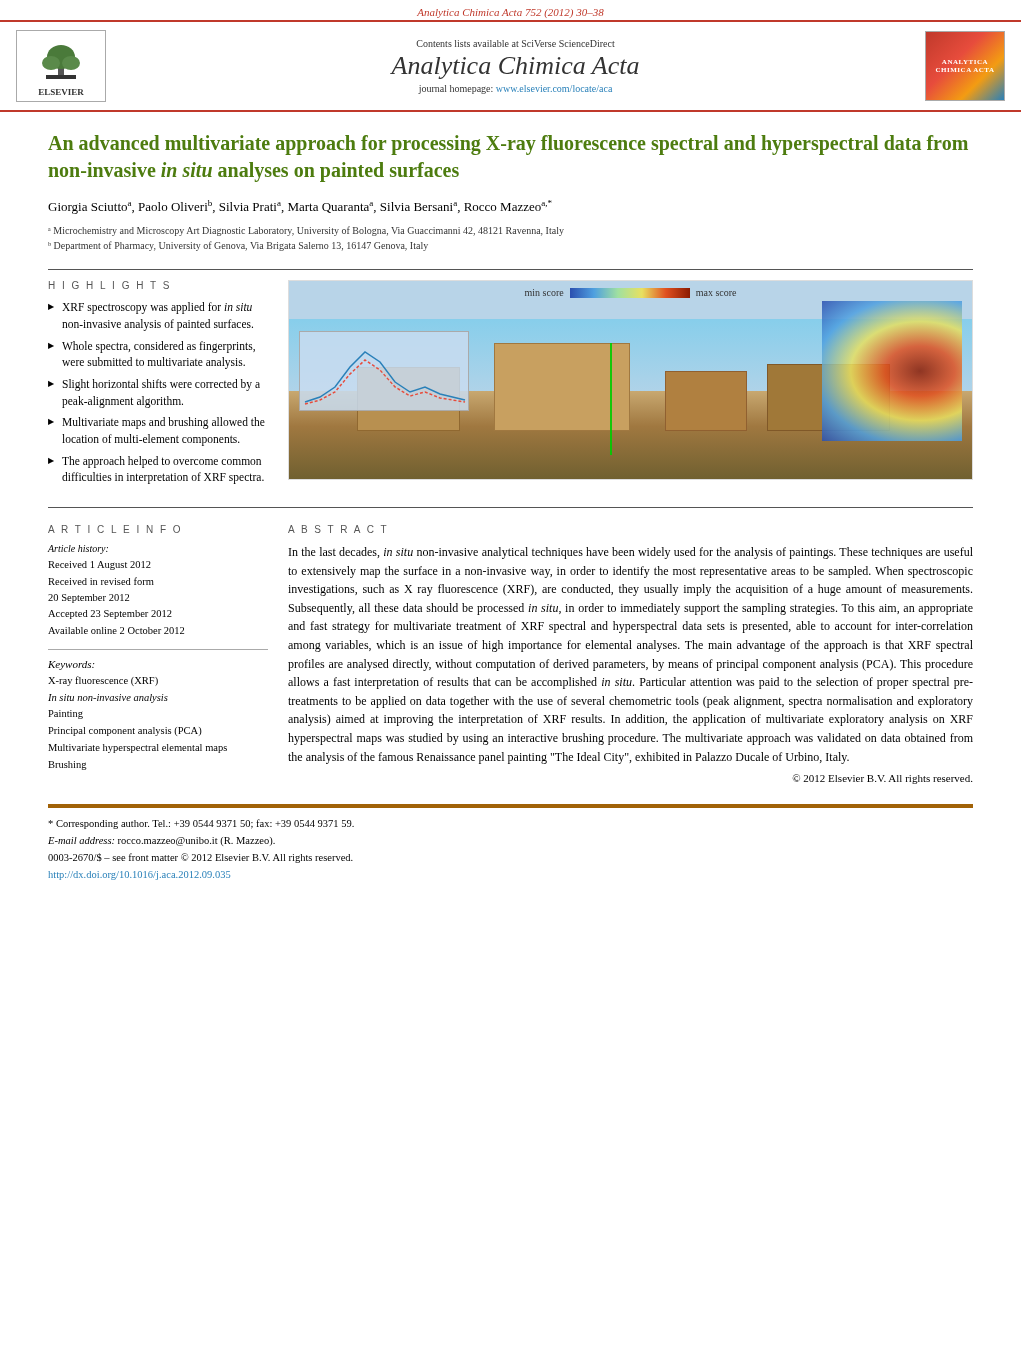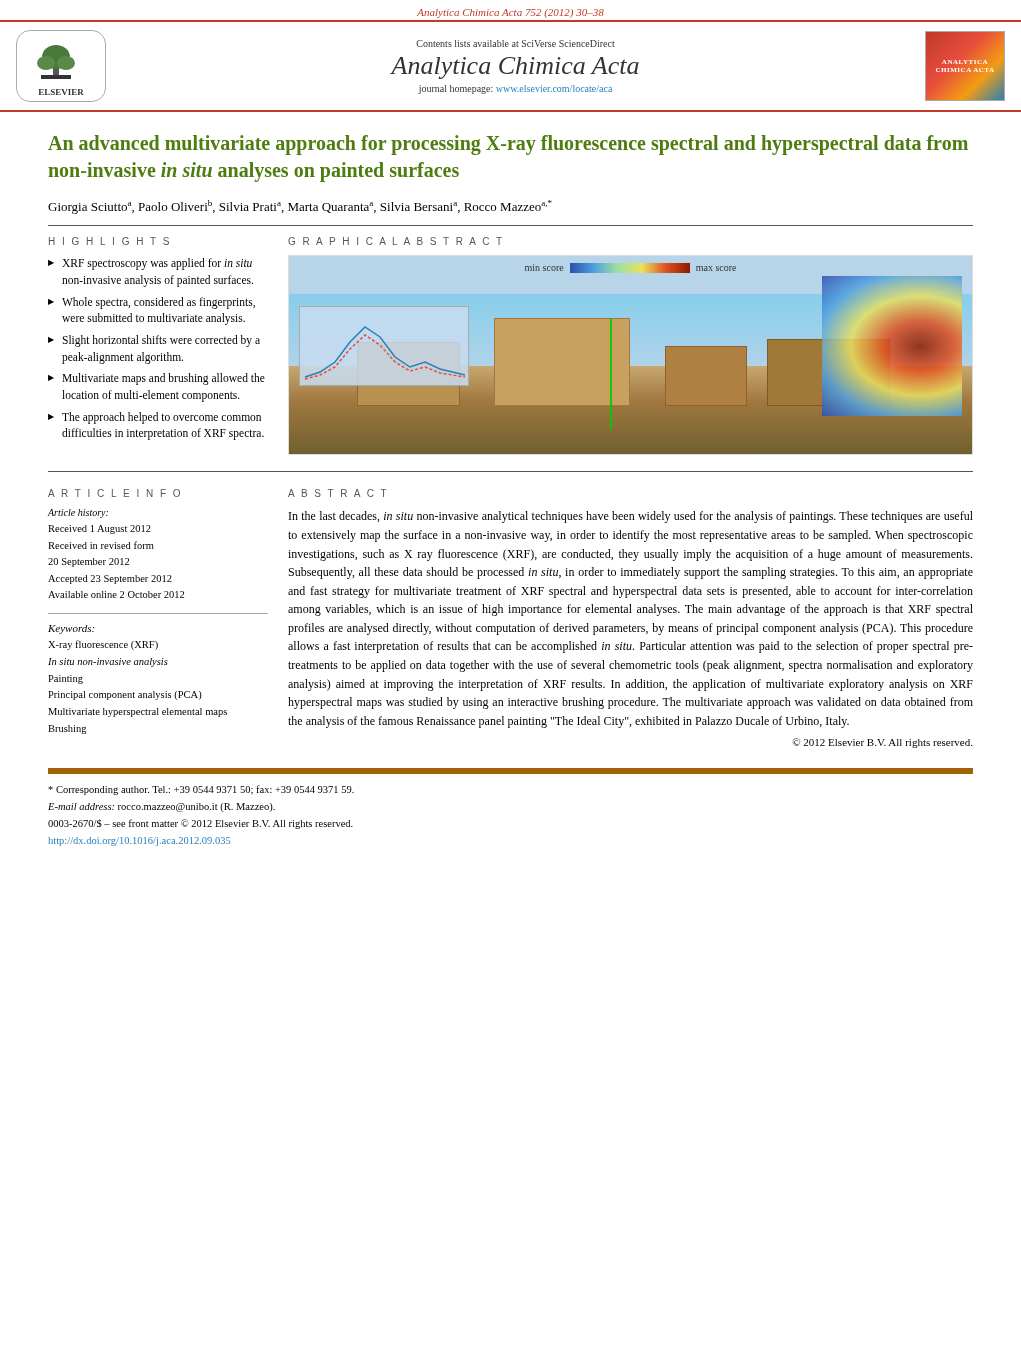--- a/index.html
+++ b/index.html
@@ -248,34 +248,34 @@
       line-height: 1.55;
       text-align: justify;
     }
     .abstract-text em { font-style: italic; }
     .copyright {
       text-align: right;
       font-size: 11px;
       margin-top: 6px;
     }
     .footnotes {
-      border-top: 6px solid #a16207;
+      border-top: 4px solid #a16207;
       margin-top: 20px;
       padding-top: 8px;
       font-size: 10.5px;
       line-height: 1.6;
     }
     .footnotes a { color: #2980b9; text-decoration: none; }
     .footnotes em { font-style: italic; }
     .doi-line { color: #2980b9; text-decoration: none; font-size: 10.5px; }
     .elsevier-svg {
       display: flex;
       flex-direction: column;
+      align-items: center;
       justify-content: center;
-      border-radius: 14px;
     }
   </style>
 </head>
 <body>
 
 <div class="top-bar">Analytica Chimica Acta 752 (2012) 30–38</div>
 
 <div class="journal-header">
 
   <div class="elsevier-logo-box elsevier-svg">
@@ -311,20 +311,24 @@
 <div class="main-content">
 
   <div class="article-title">
     An advanced multivariate approach for processing X-ray fluorescence spectral and hyperspectral data from non-invasive <em>in situ</em> analyses on painted surfaces
   </div>
 
   <div class="authors">
     Giorgia Sciutto<sup>a</sup>, Paolo Oliveri<sup>b</sup>, Silvia Prati<sup>a</sup>, Marta Quaranta<sup>a</sup>, Silvia Bersani<sup>a</sup>, Rocco Mazzeo<sup>a,*</sup>
   </div>
 
+  <div class="affiliations">
+    <div>ᵃ Microchemistry and Microscopy Art Diagnostic Laboratory, University of Bologna, Via Guaccimanni 42, 48121 Ravenna, Italy</div>
+    <div>ᵇ Department of Pharmacy, University of Genova, Via Brigata Salerno 13, 16147 Genova, Italy</div>
+  </div>
 
   <hr class="section-divider">
 
   <div class="two-col">
 
     <div class="left-col highlights">
       <div class="section-heading">H I G H L I G H T S</div>
       <ul>
         <li>
           <span>XRF spectroscopy was applied for <em>in situ</em> non-invasive analysis of painted surfaces.</span>
@@ -338,21 +342,20 @@
         <li>
           <span>Multivariate maps and brushing allowed the location of multi-element components.</span>
         </li>
         <li>
           <span>The approach helped to overcome common difficulties in interpretation of XRF spectra.</span>
         </li>
       </ul>
     </div>
 
     <div class="right-col">
-      <div class="section-heading">G R A P H I C A L   A B S T R A C T</div>
       <div class="graphical-abstract-img">
 
         <div class="ga-score-bar">
           <span>min score</span>
           <div class="ga-colorbar"></div>
           <span>max score</span>
         </div>
 
         <div class="ga-painting">
 

